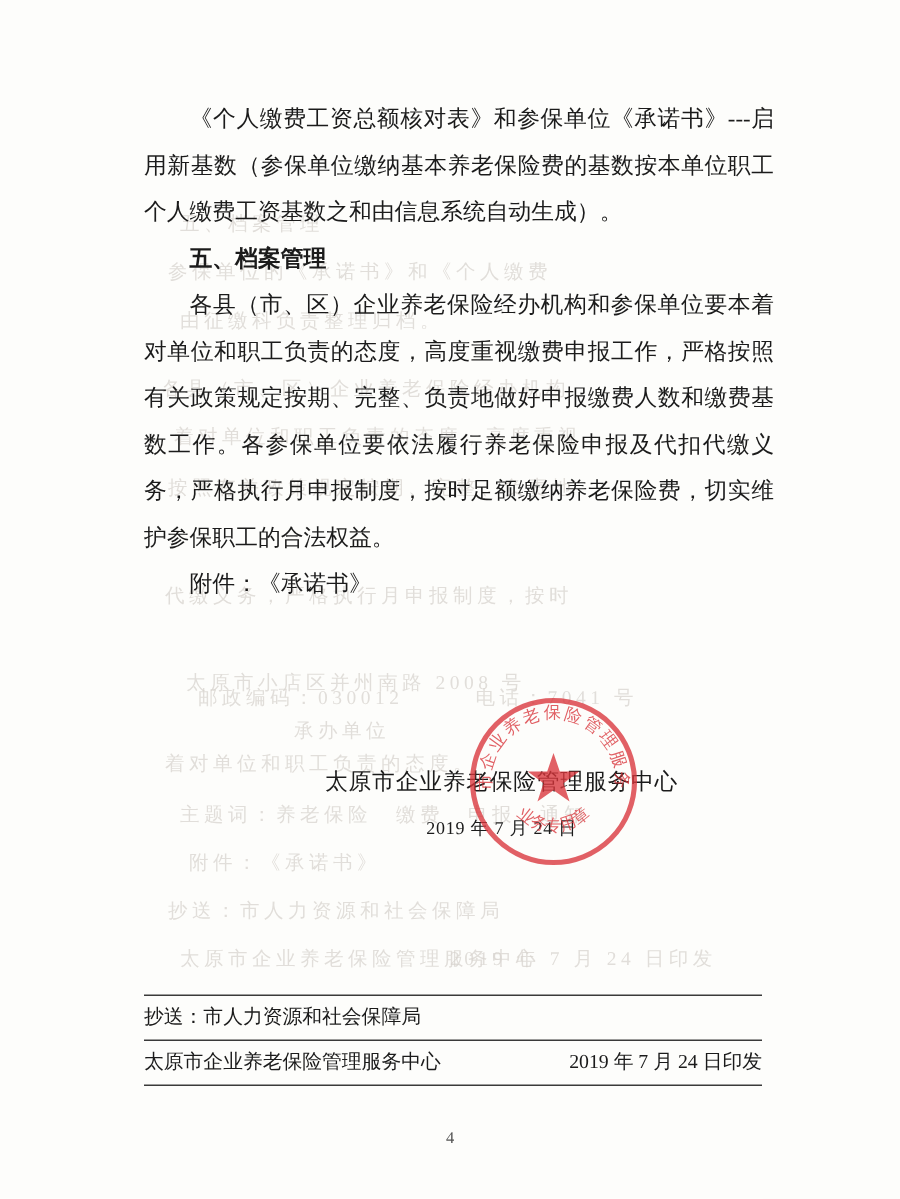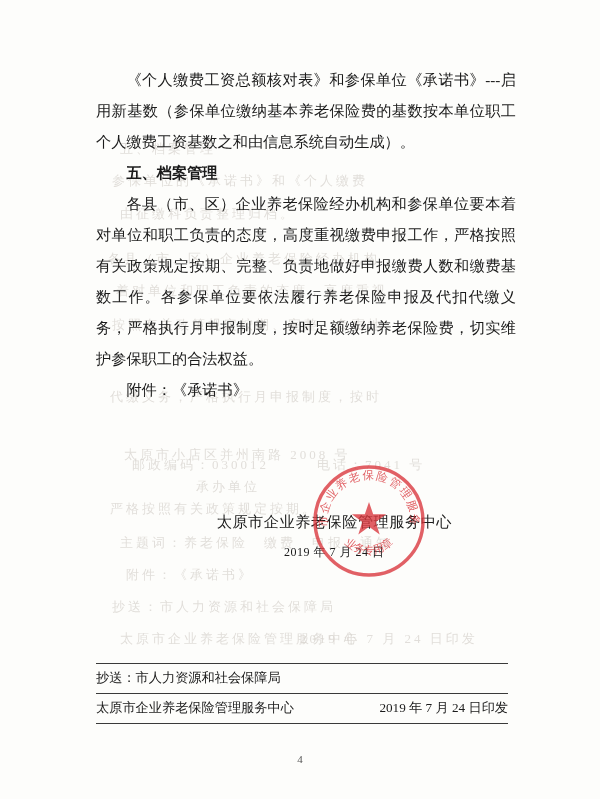--- a/index.html
+++ b/index.html
@@ -149,21 +149,21 @@
     <div class="ghost-line" style="left:120px; top:140px;">五、档案管理</div>
     <div class="ghost-line" style="left:120px; top:205px;">由征缴科负责整理归档。</div>
     <div class="ghost-line" style="left:112px; top:172px;">参保单位的《承诺书》和《个人缴费</div>
     <div class="ghost-line" style="left:108px; top:250px;">各县（市、区）企业养老保险经办机构</div>
     <div class="ghost-line" style="left:116px; top:282px;">着对单位和职工负责的态度，高度重视</div>
     <div class="ghost-line" style="left:112px; top:316px;">按照有关政策规定按期、完整、负责地</div>
     <div class="ghost-line" style="left:110px; top:388px;">代缴义务，严格执行月申报制度，按时</div>
     <div class="ghost-line" style="left:124px; top:418px;margin-top:28px;">太原市小店区并州南路 2008 号</div>
     <div class="ghost-line" style="left:132px; top:456px;">邮政编码：030012　　　电话：7041 号</div>
     <div class="ghost-line" style="left:196px; top:478px;">承办单位</div>
-    <div class="ghost-line" style="left:110px; top:500px;">严格按照有关政策规定按期。</div>
+    <div class="ghost-line" style="left:110px; top:500px;">着对单位和职工负责的态度。</div>
     <div class="ghost-line" style="left:120px; top:534px;">主题词：养老保险　缴费　申报　通知</div>
     <div class="ghost-line" style="left:126px; top:566px;">附件：《承诺书》</div>
     <div class="ghost-line" style="left:112px; top:598px;">抄送：市人力资源和社会保障局</div>
     <div class="ghost-line" style="left:120px; top:630px;">太原市企业养老保险管理服务中心</div>
     <div class="ghost-line" style="left:300px; top:630px;">2019 年 7 月 24 日印发</div>
   </div>
 
   <div class="content">
 
     <div class="body-text">

